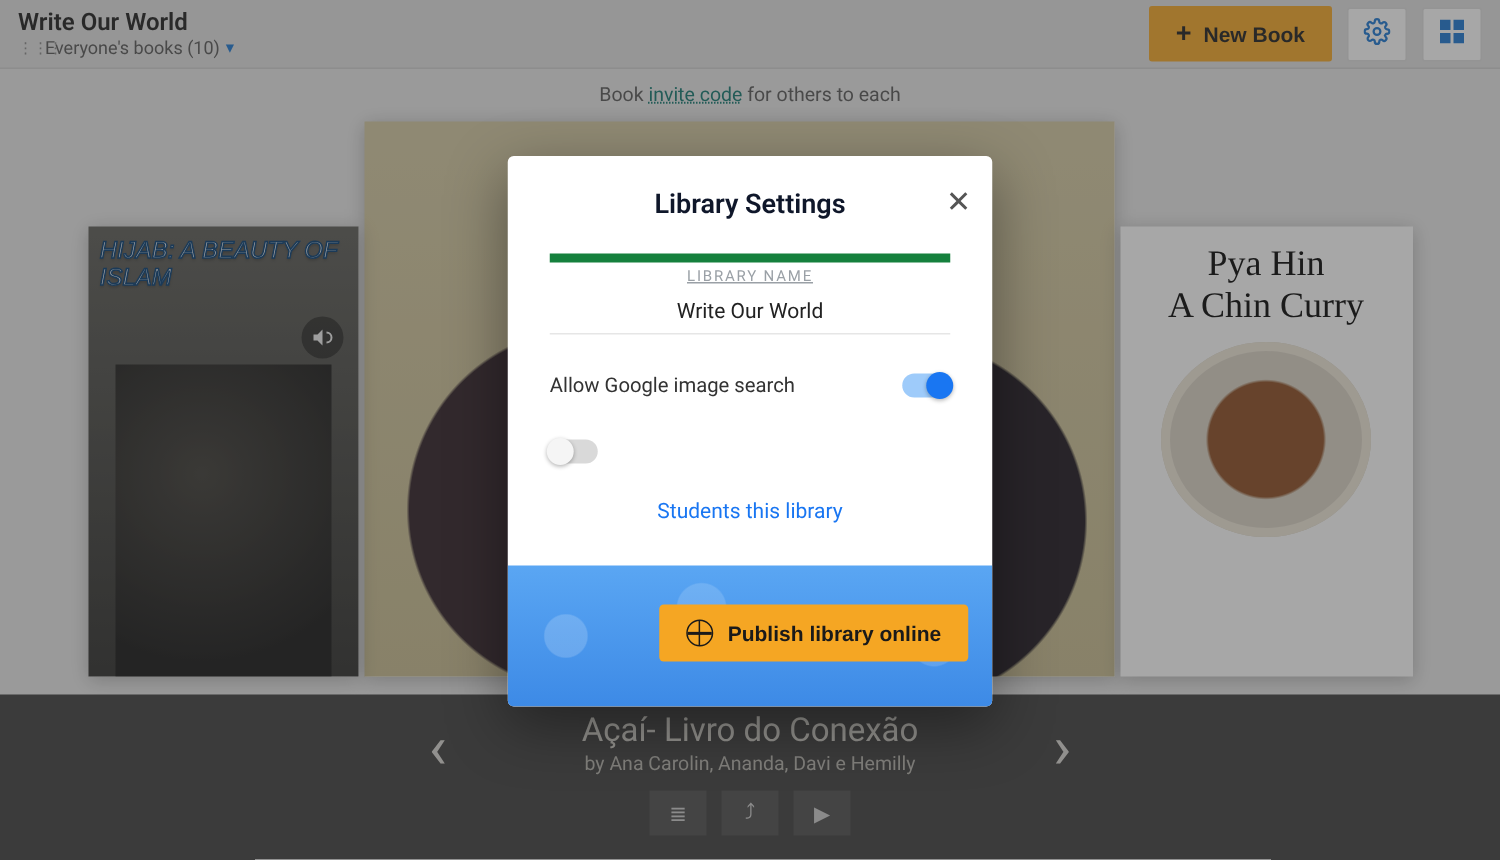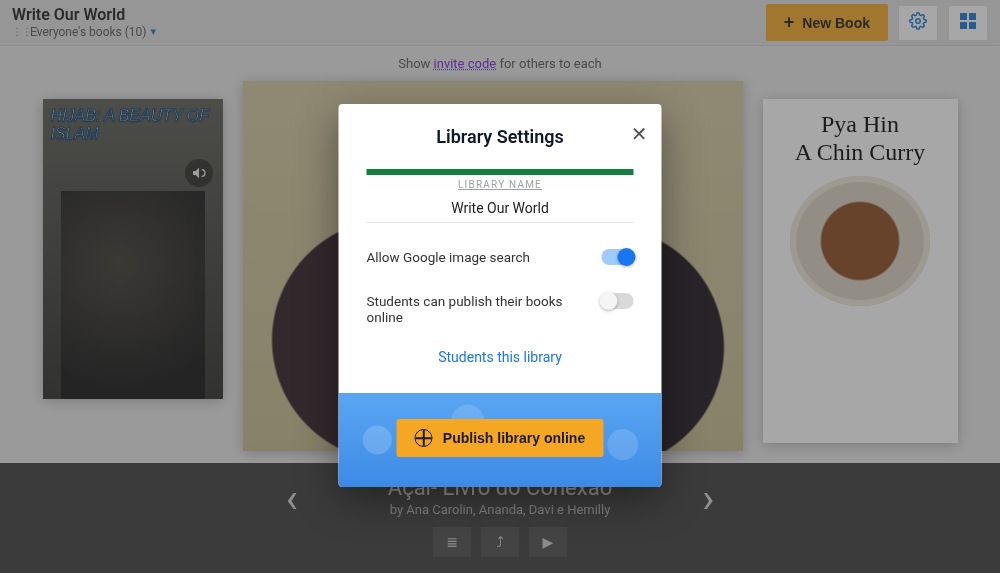--- a/index.html
+++ b/index.html
@@ -53,30 +53,30 @@
     cursor: pointer;
   }
 
   
   .invite-row {
     text-align: center;
     font-size: 13px;
     color: #555;
     padding: 10px 0;
   }
-  .invite-row .link { color: #6d28d9; text-decoration: underline dotted; cursor:pointer;}
+  .invite-row .link { color: #0f766e; text-decoration: underline dotted; cursor:pointer;}
 
   
   .carousel {
     position: relative;
     height: 370px;
     display:flex;
-    align-items:flex-start;
+    align-items:flex-end;
     justify-content:center;
-    gap: 20px;
+    gap: 4px;
     padding: 0 0;
   }
   .book-card {
     box-shadow: 0 2px 12px rgba(0,0,0,.25);
     background:#fff;
   }
   .book-left {
     width: 180px; height: 300px;
     position:relative;
     overflow:hidden;
@@ -105,21 +105,21 @@
     background: radial-gradient(circle at 40% 35%, #3a3833 0%, #111 80%);
   }
   .book-center {
     width: 500px; height: 370px;
     background:
       radial-gradient(circle at 30% 70%, #2a1a22 0 120px, transparent 122px),
       radial-gradient(circle at 72% 72%, #18121a 0 120px, transparent 122px),
       linear-gradient(#d4c9a1, #c7bb8e);
   }
   .book-right {
-    width: 195px; height: 344px;
+    width: 195px; height: 300px;
     background:#fff;
     padding: 12px 2px 10px;
     text-align:center;
     margin-top:18px;
   }
   .book-right h3{
     font-family: Georgia, serif;
     font-size:24px; font-weight:400;
     line-height:1.15;
     white-space:pre-line;
@@ -200,21 +200,21 @@
   .toggle.on .knob{ right:-2px; background:#1976f2;}
   .toggle.off{ background:#d9d9d9;}
   .toggle.off .knob{ left:-2px; background:#f5f5f5;}
   .archive-link{
     display:block; text-align:center; color:#1976f2; font-size:14px;
     padding:10px 0 18px; cursor:pointer;
   }
   .modal-footer{
     background: linear-gradient(#5aa6f3, #3d8ae6);
     padding:26px 16px 30px;
-    display:flex; justify-content:center;
+    display:flex; justify-content:flex-end;
     position:relative;
   }
   .modal-footer::before{
     content:""; position:absolute; inset:0;
     background:
       radial-gradient(circle at 12% 50%, rgba(255,255,255,.18) 0 14px, transparent 15px),
       radial-gradient(circle at 40% 30%, rgba(255,255,255,.15) 0 16px, transparent 17px),
       radial-gradient(circle at 88% 55%, rgba(255,255,255,.15) 0 15px, transparent 16px);
     pointer-events:none;
   }
@@ -264,21 +264,21 @@
             <rect x="9" y="0" width="7" height="7"></rect>
             <rect x="0" y="9" width="7" height="7"></rect>
             <rect x="9" y="9" width="7" height="7"></rect>
           </svg>
       </span>
     </div>
   </div>
 </div>
 
 <div class="invite-row">
-  <span>Show </span><span class="link">invite code</span><span> for others to each</span>
+  <span>Book </span><span class="link">invite code</span><span> for others to each</span>
 </div>
 
 <div class="carousel">
   <div class="book-card book-left">
     <div class="overlay-title">HIJAB: A BEAUTY OF ISLAM</div>
     <div class="audio-badge">
       <svg width="16" height="16" viewBox="0 0 24 24" fill="#eee">
           <path d="M3 9v6h4l5 5V4L7 9H3z"></path>
           <path d="M16 7a5 5 0 0 1 0 10" fill="none" stroke="#eee" stroke-width="2"></path>
         </svg>
@@ -321,21 +321,20 @@
 
     <div style="height:12px"></div>
 
     <div class="setting-row">
       <span>Allow Google image search</span>
       <div class="toggle on">
           <div class="knob"></div>
         </div>
     </div>
     <div class="setting-row">
-      <span>Students can publish their books online</span>
       <div class="toggle off">
           <div class="knob"></div>
         </div>
     </div>
 
     <a class="archive-link">Students this library</a>
   </div>
   <div class="modal-footer">
     <button class="btn-publish">
       <span class="globe"></span>

